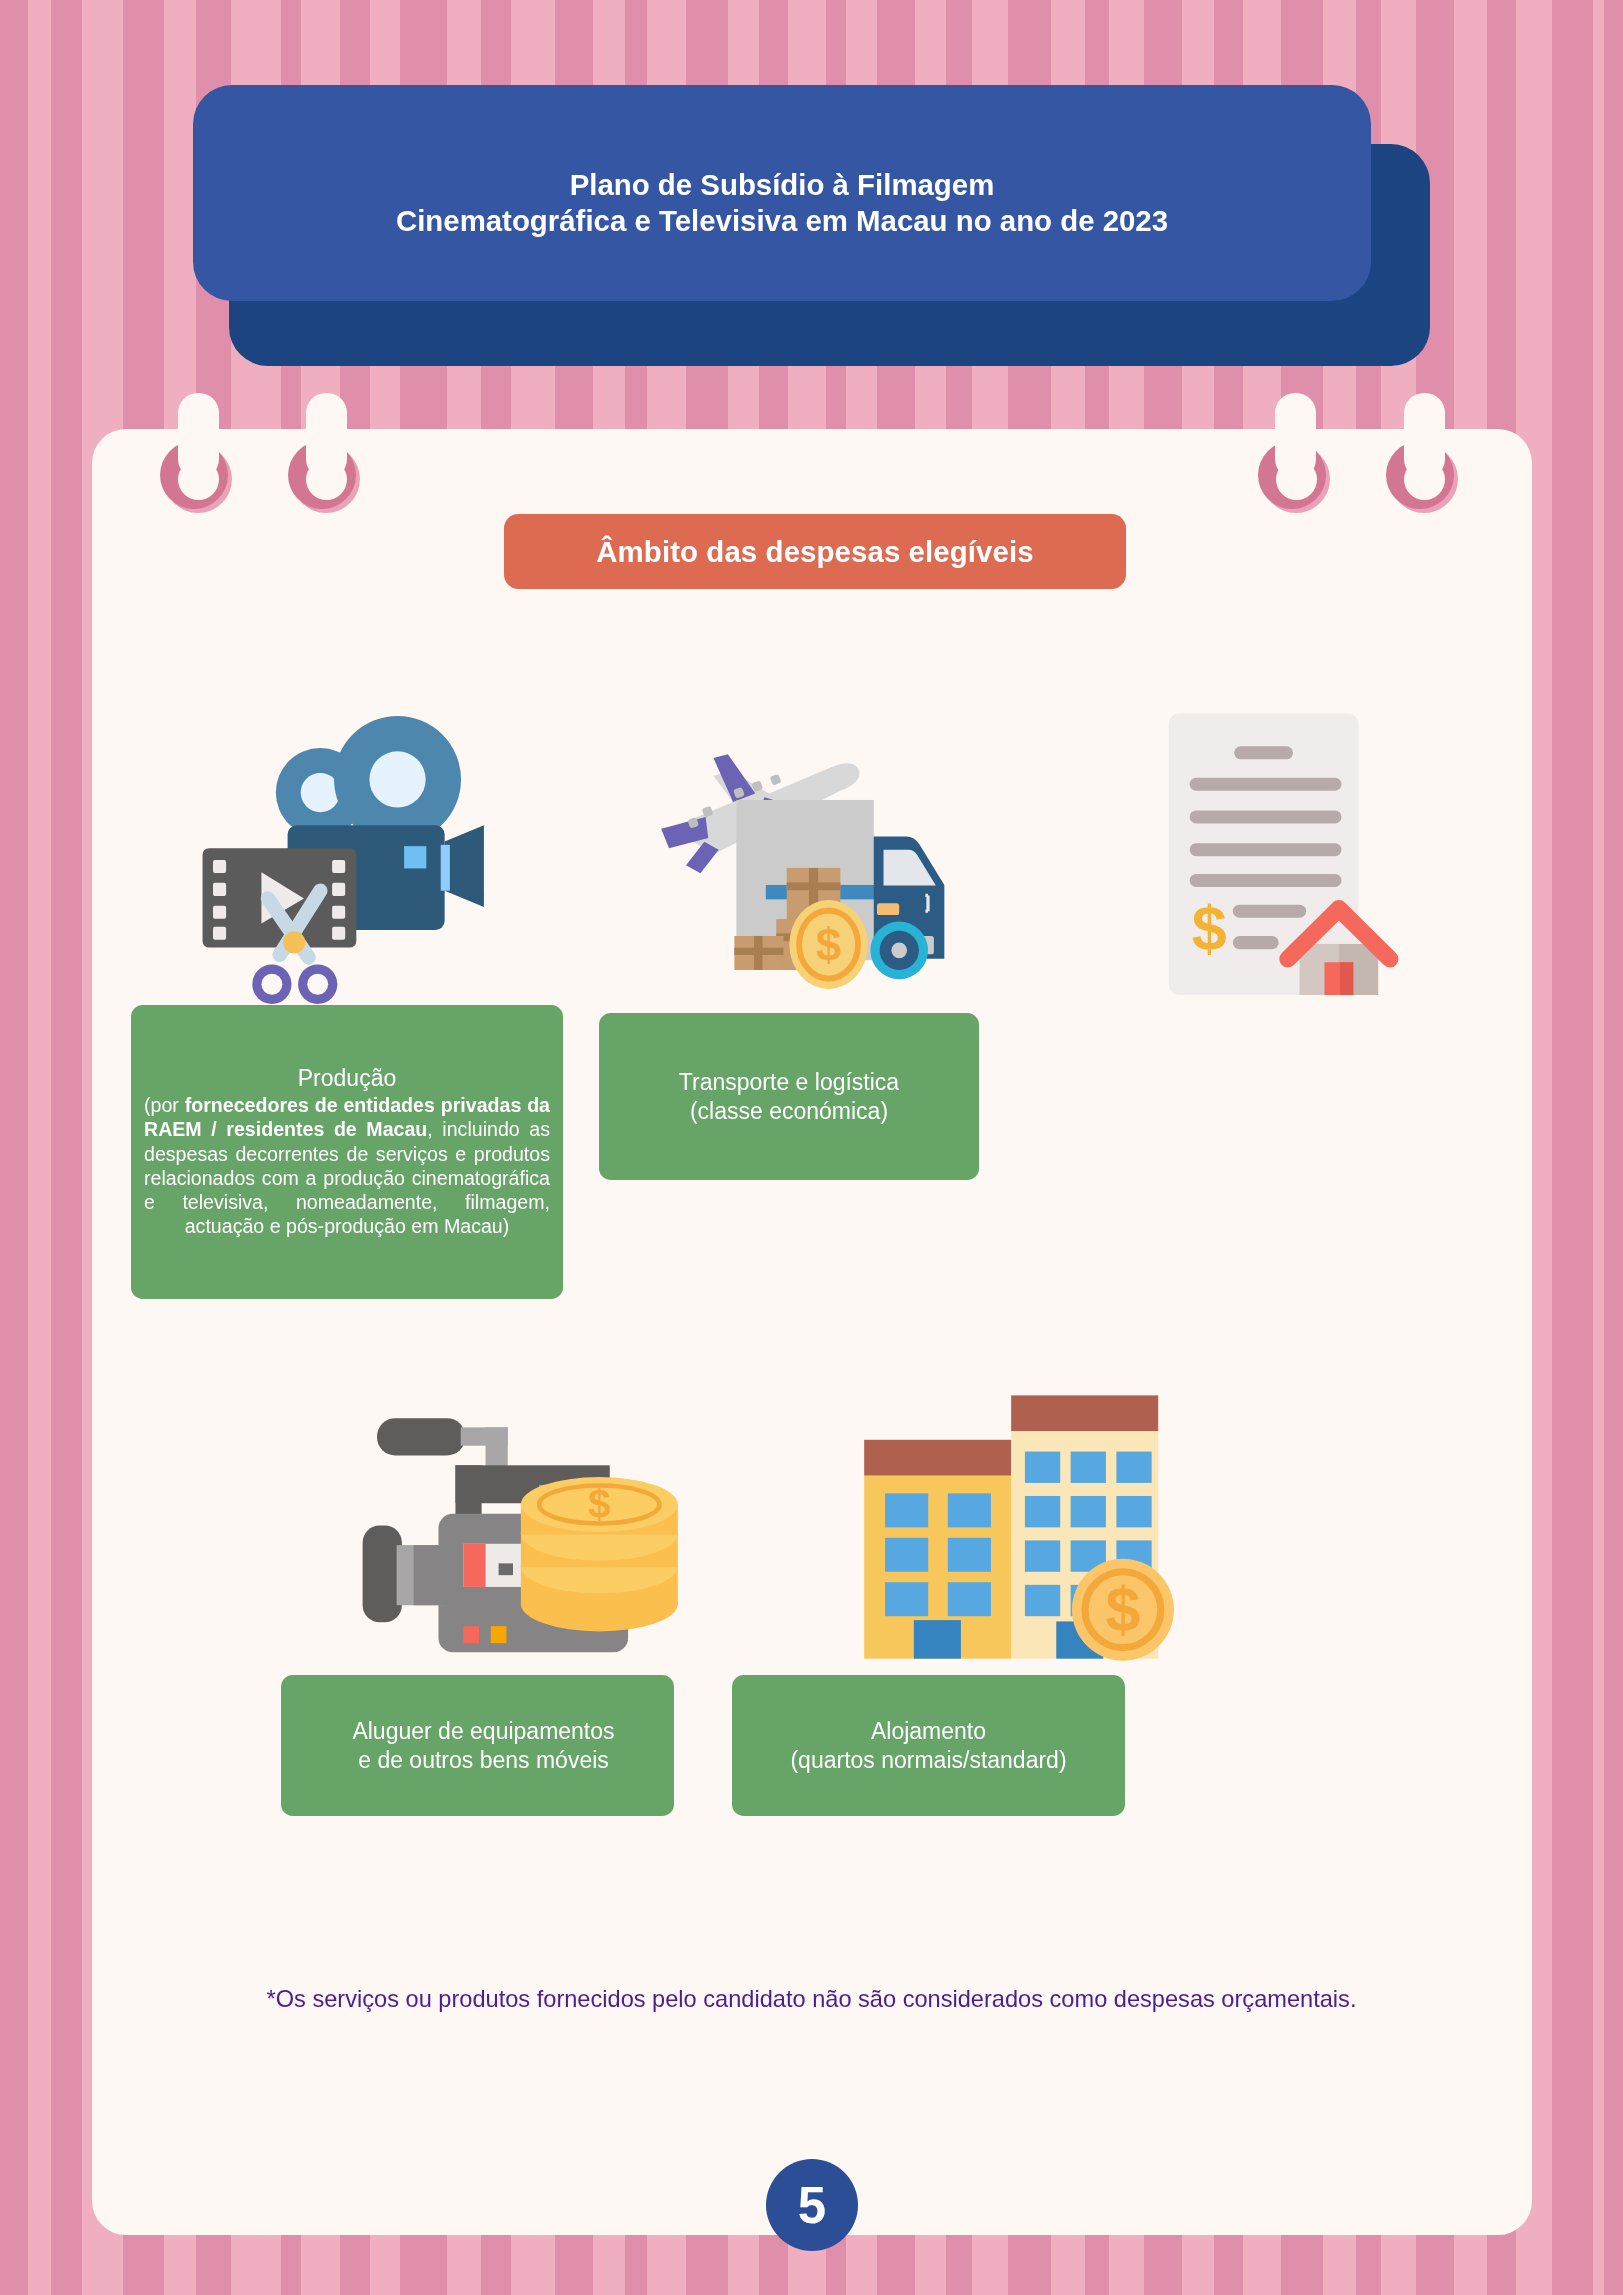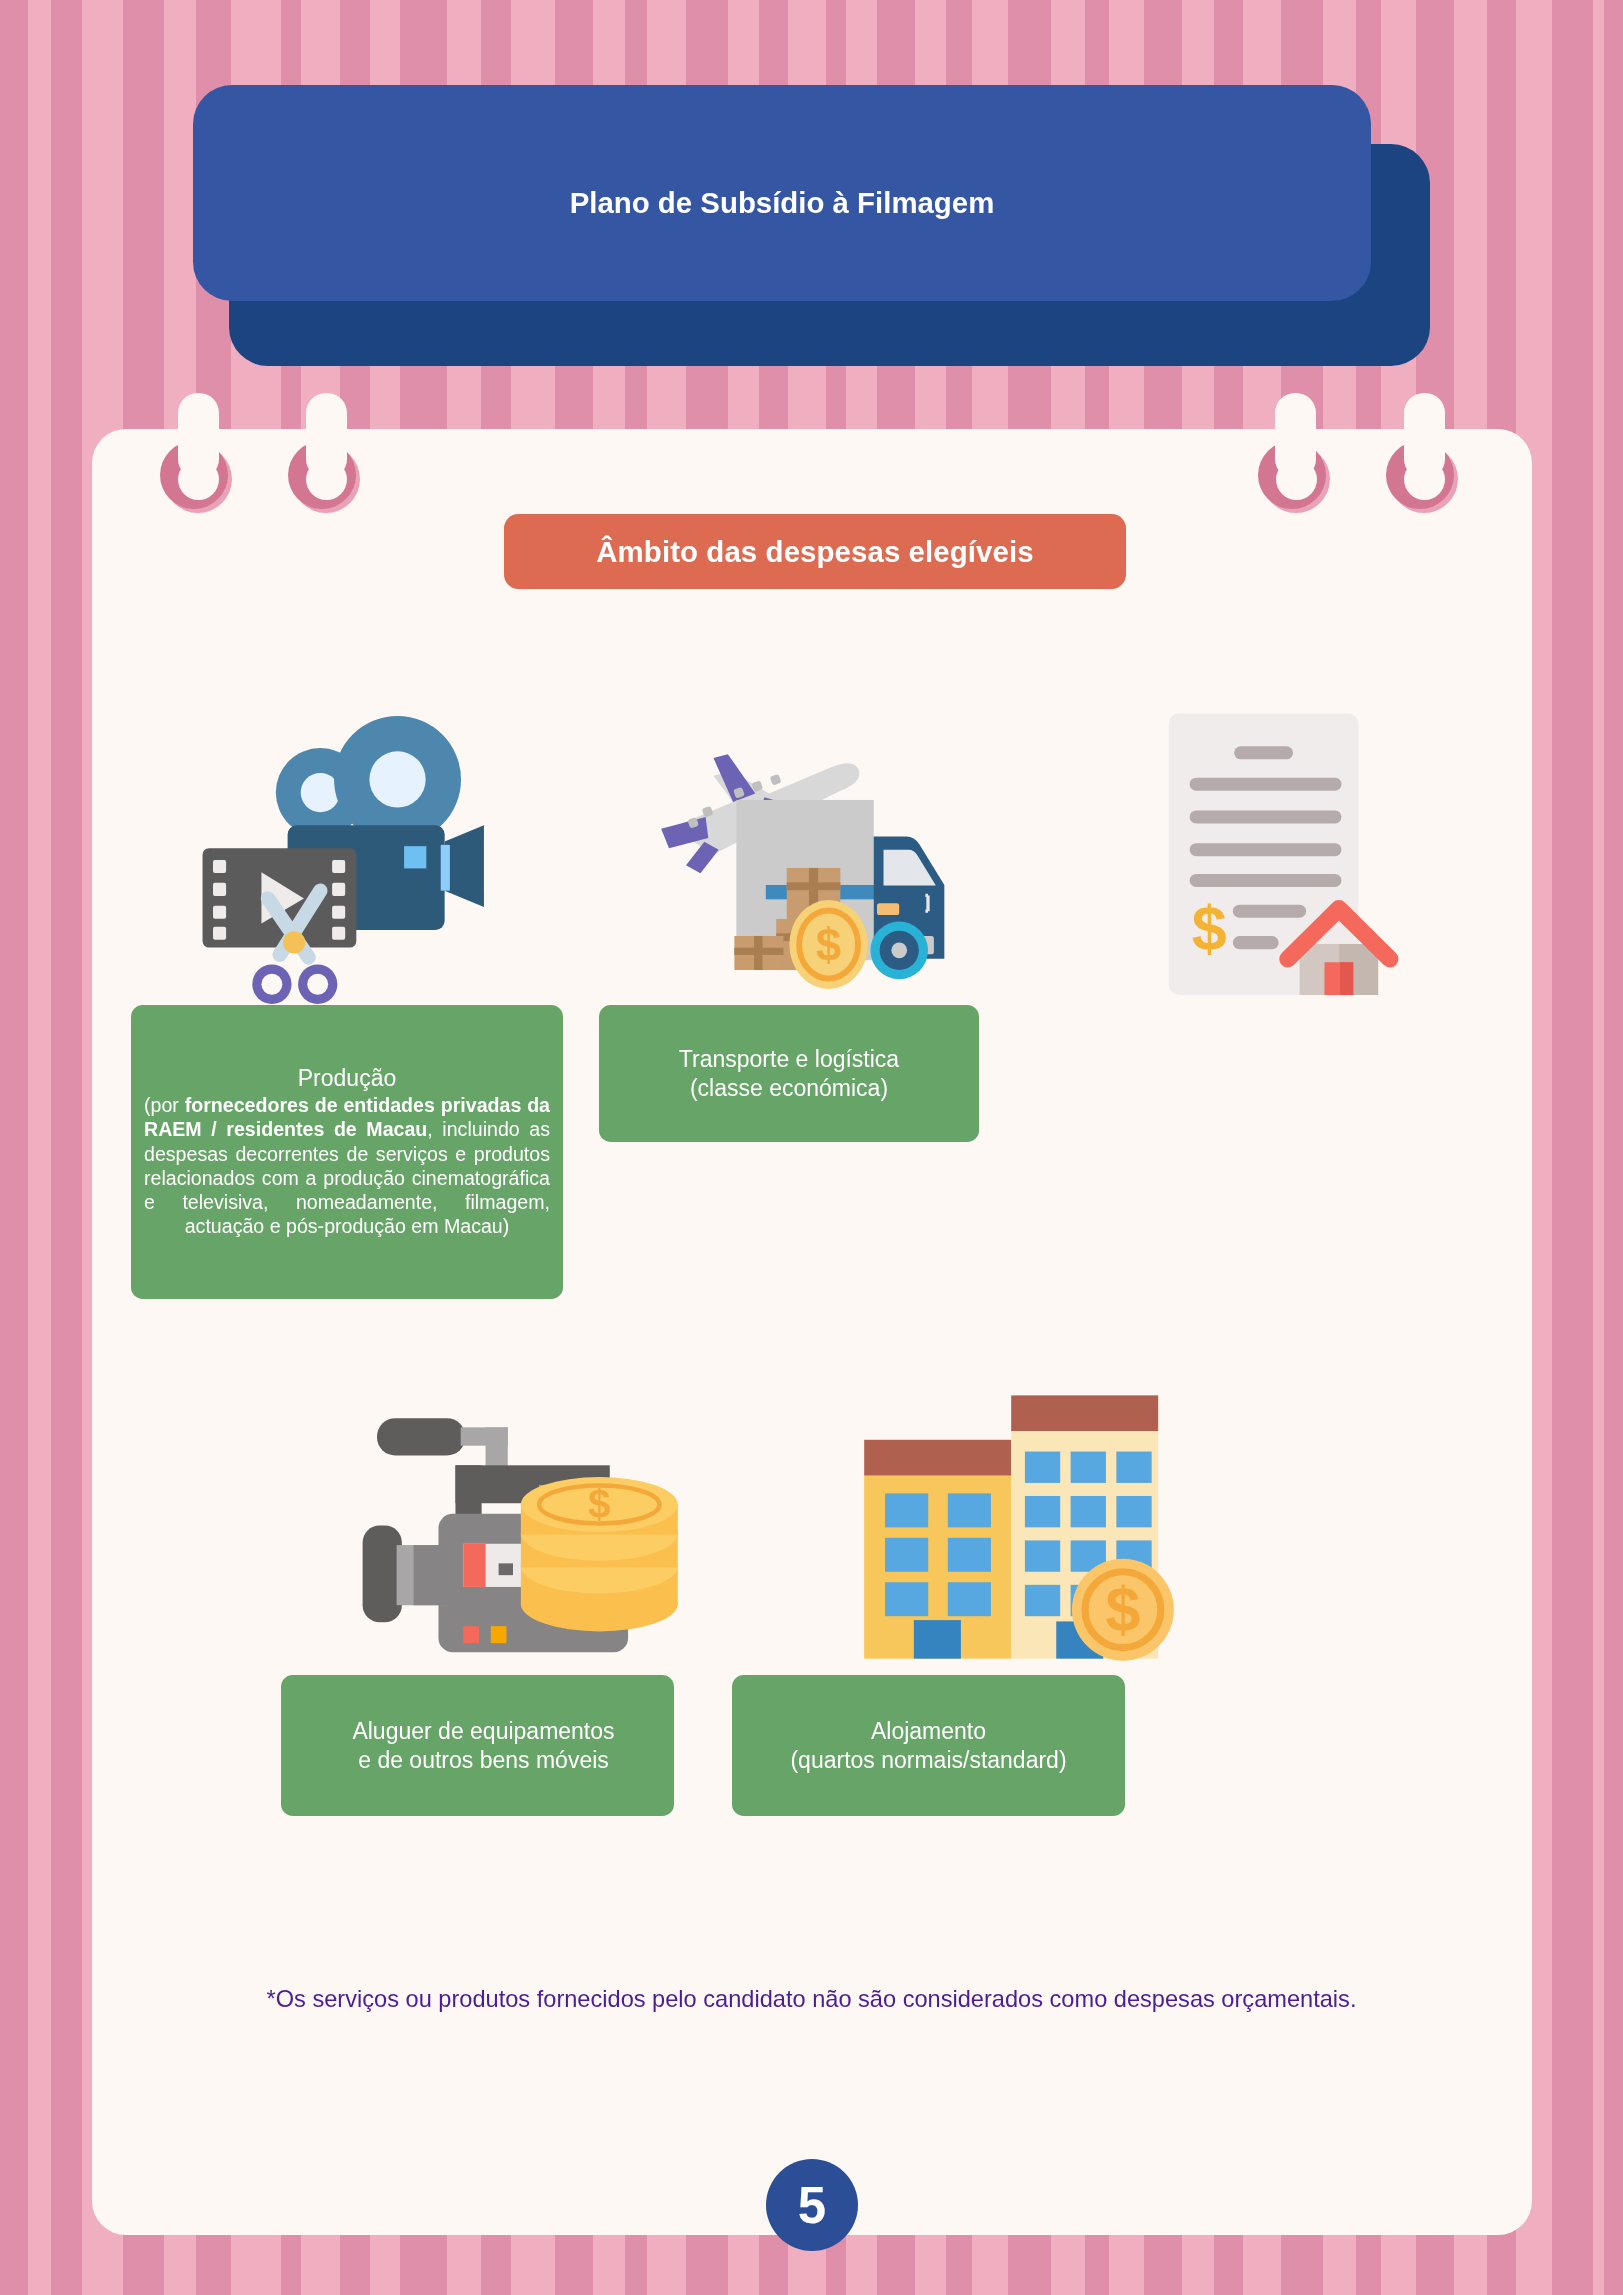--- a/index.html
+++ b/index.html
@@ -148,20 +148,21 @@
     <div class="st" style="left: 1487px; width: 29px; background: rgb(223, 143, 169);"></div>
     <div class="st" style="left: 1552px; width: 41px; background: rgb(223, 143, 169);"></div>
     <div class="st" style="left: 1604px; width: 19px; background: rgb(223, 143, 169);"></div>
   </div>
 
 <div id="banner-wrap">
   <div id="banner-stack">
     <div id="banner-shadow"></div>
     <div id="banner-front">
       <div id="banner-sub1">Plano de Subsídio à Filmagem</div>
+      <div id="banner-sub2">Cinematográfica e Televisiva em Macau no ano de 2023</div>
     </div>
   </div>
 </div>
 
 <div id="card"></div>
 
 <div class="ring-slot" style="left:178px;  top:393px;"></div>
 <div class="ring-donut" style="left:164px; top:445px;"></div>
 <div class="ring-slot" style="left:306px;  top:393px;"></div>
 <div class="ring-donut" style="left:292px; top:445px;"></div>
@@ -278,21 +279,21 @@
           <rect x="182" y="330" width="13" height="52" fill="#A97F51"></rect>
           <rect x="152" y="348" width="75" height="11" fill="#A97F51"></rect>
         </g>
         <g>
           <ellipse cx="296" cy="343" rx="60" ry="68" fill="#F7D178"></ellipse>
           <ellipse cx="296" cy="343" rx="45" ry="52" fill="none" stroke="#F5A83A" stroke-width="9"></ellipse>
           <text x="296" y="368" font-family="Liberation Sans, sans-serif" font-size="70" font-weight="bold" fill="#F5A83A" text-anchor="middle">$</text>
         </g>
       </svg>
     </div>
-    <div class="green-card" style="left:0; top:298px; width:380px; height:137px;">
+    <div class="green-card" style="left:0; top:306px; width:380px; height:167px;">
       <div class="gc-inner">
         <div class="gc-multi">Transporte e logística</div>
         <div class="gc-multi">(classe económica)</div>
       </div>
     </div>
   </div>
 
   <div class="cell" style="left:900px; top:0; width:432px; height:674px;">
     <div class="icon-box" style="left:118px; top:0;">
       <svg width="275" height="288" viewBox="0 0 420 440">

